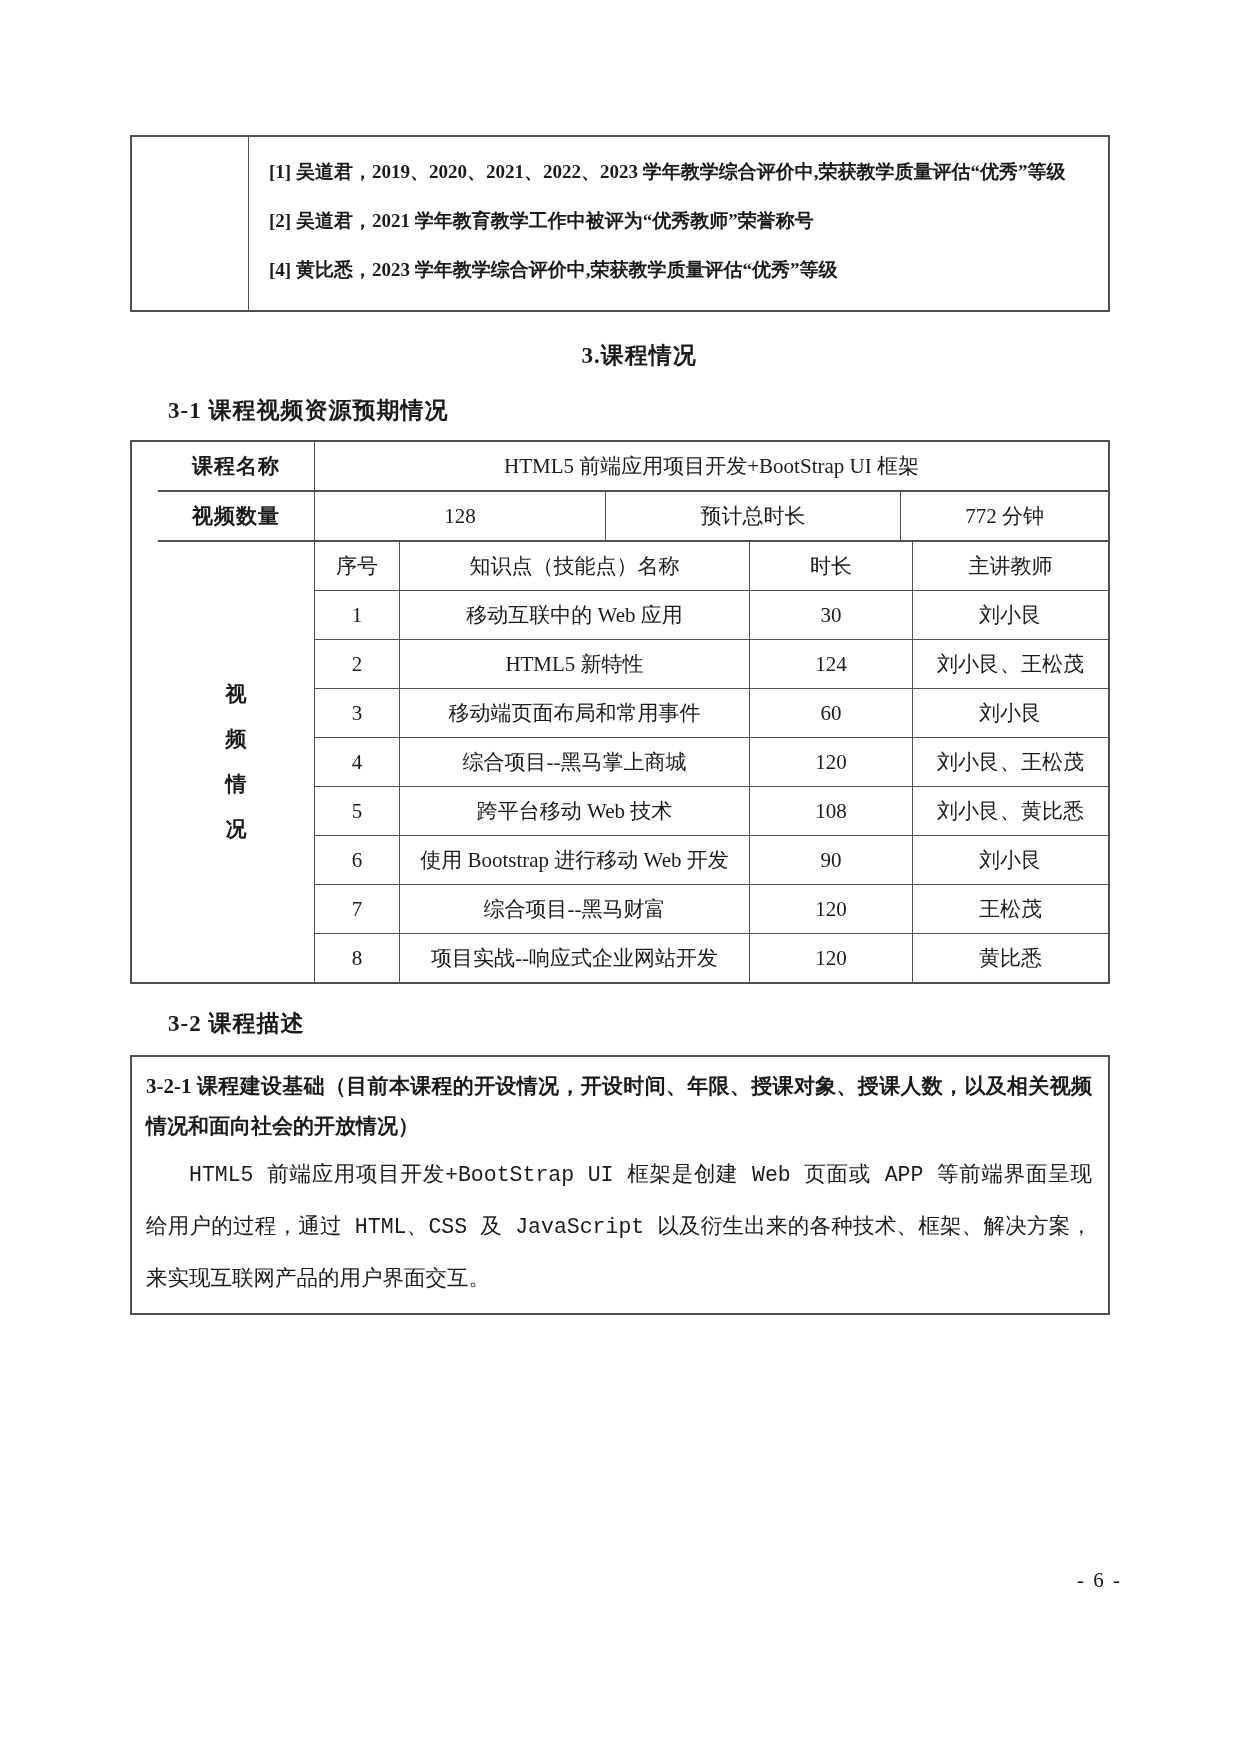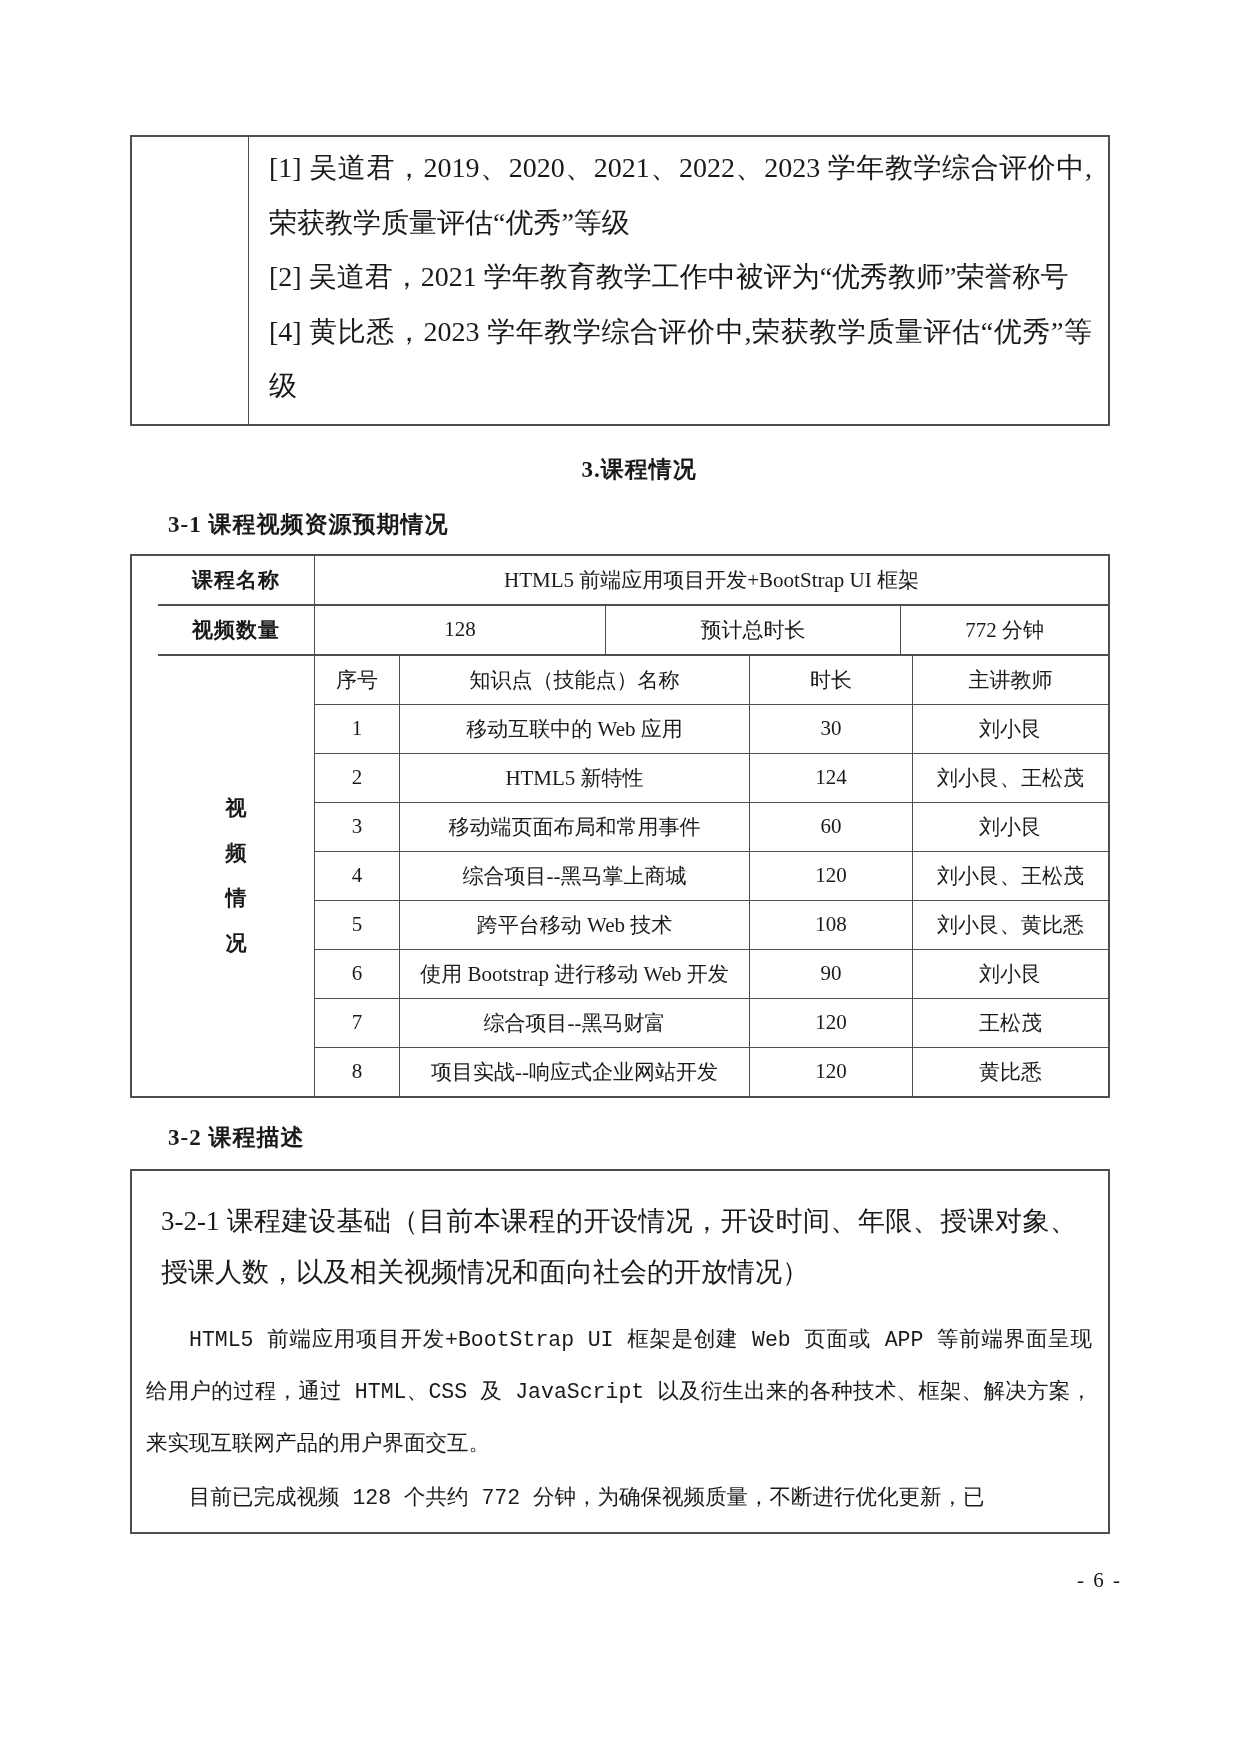--- a/index.html
+++ b/index.html
@@ -17,24 +17,25 @@
   
   .cont-table {
     margin-top:135px;
     display:flex;
     border:2px solid #4f4f4f;
     box-sizing:border-box;
   }
   .cont-left  { width:116px; border-right:1px solid #4f4f4f; }
   .cont-right { flex:1; padding:4px 16px 10px 20px; }
   .cont-right p {
-    font-size:28px;
+    font-size:19px;
     line-height:1.95;
-    margin:0 0;
+    margin:12px 0;
     text-align:justify;
+    font-weight:bold;
   }
 
   
   .h-sec {
     font-size:23px; font-weight:bold;
     margin:28px 0 0 38px;
     letter-spacing:1px;
     text-align:center;
   }
   .h-sub {
@@ -75,25 +76,25 @@
   }
 
   
   .desc-box {
     margin-top:16px;
     border:2px solid #4f4f4f;
     box-sizing:border-box;
     padding:10px 16px 6px 14px;
   }
   .desc-title {
-    font-weight:normal;
-    font-size:27px;
+    font-weight:bold;
+    font-size:21px;
     line-height:1.9;
     text-align:justify;
-    margin:15px;
+    margin:0;
   }
   .desc-box p.para {
     font-size:21.5px;
     line-height:2.42;
     text-align:justify;
     text-indent:2em;
     margin:2px 0;
     font-family:Liberation Mono, monospace;
   }
 
@@ -211,19 +212,18 @@
         </tbody>
           </table>
       </div>
     </div>
 
     <div class="h-sub">3-2 课程描述</div>
 
     <div class="desc-box">
       <p class="desc-title">3-2-1 课程建设基础（目前本课程的开设情况，开设时间、年限、授课对象、授课人数，以及相关视频情况和面向社会的开放情况）</p>
       <p class="para">HTML5 前端应用项目开发+BootStrap UI 框架是创建 Web 页面或 APP 等前端界面呈现给用户的过程，通过 HTML、CSS 及 JavaScript 以及衍生出来的各种技术、框架、解决方案，来实现互联网产品的用户界面交互。</p>
-      <p class="para">目前已完成视频 128 个共约 772 分钟，为确保视频质量，不断进行优化更新，已</p>
     </div>
 
   </div>
 
   <div class="page-num">- 6 -</div>
 </div>
 
 </body></html>

